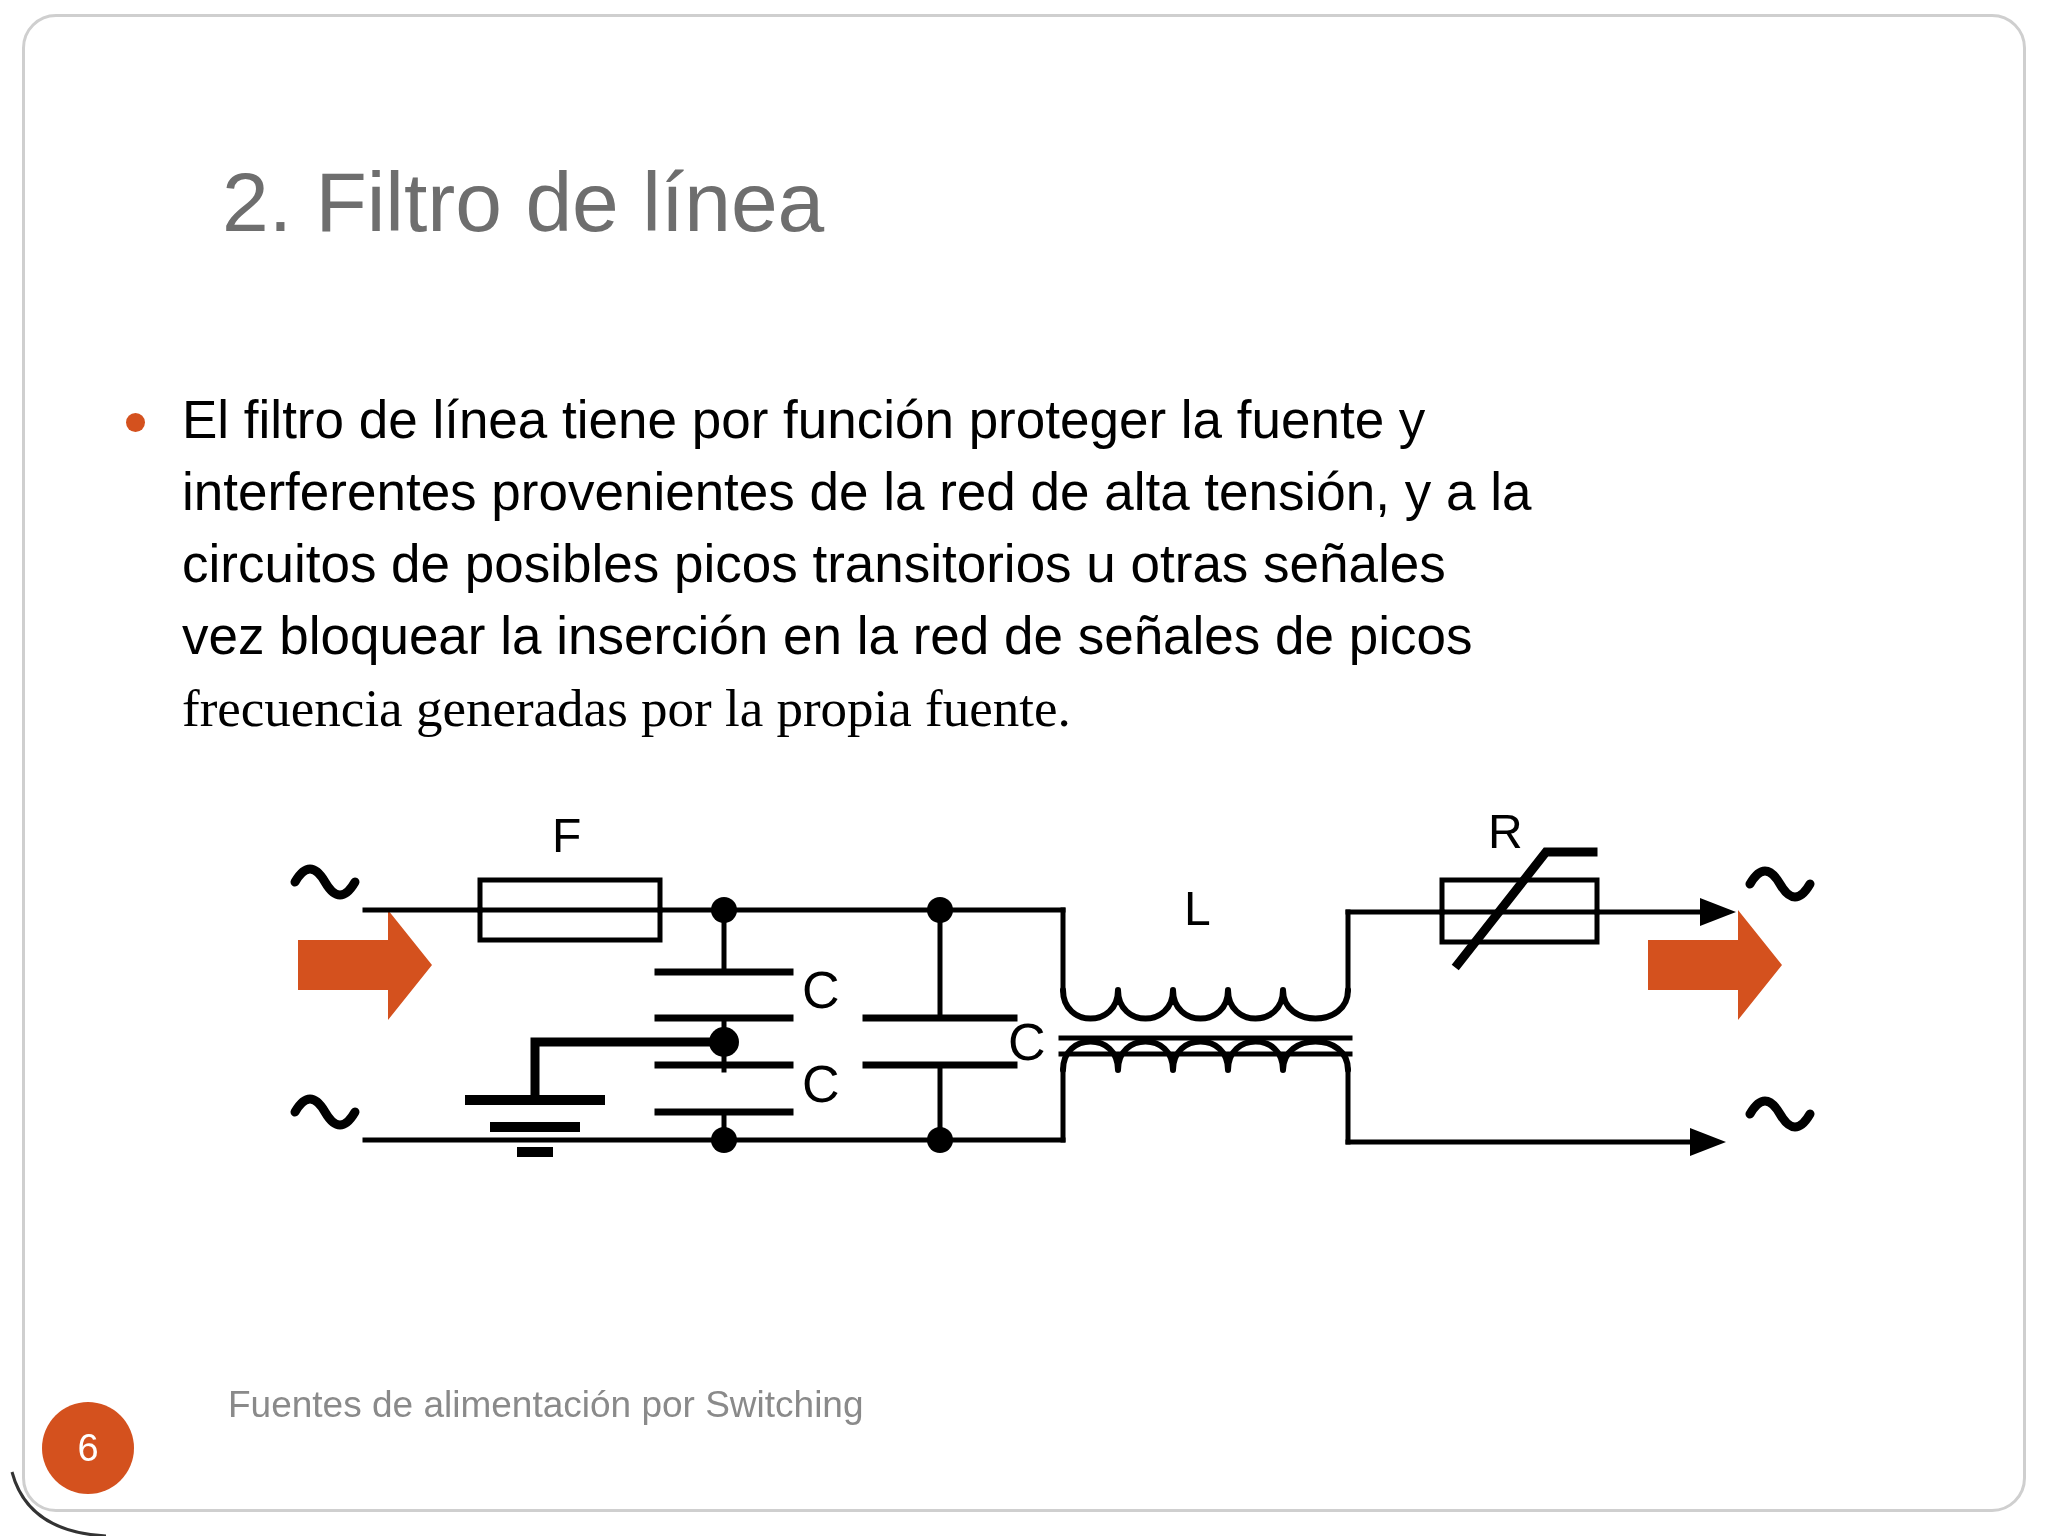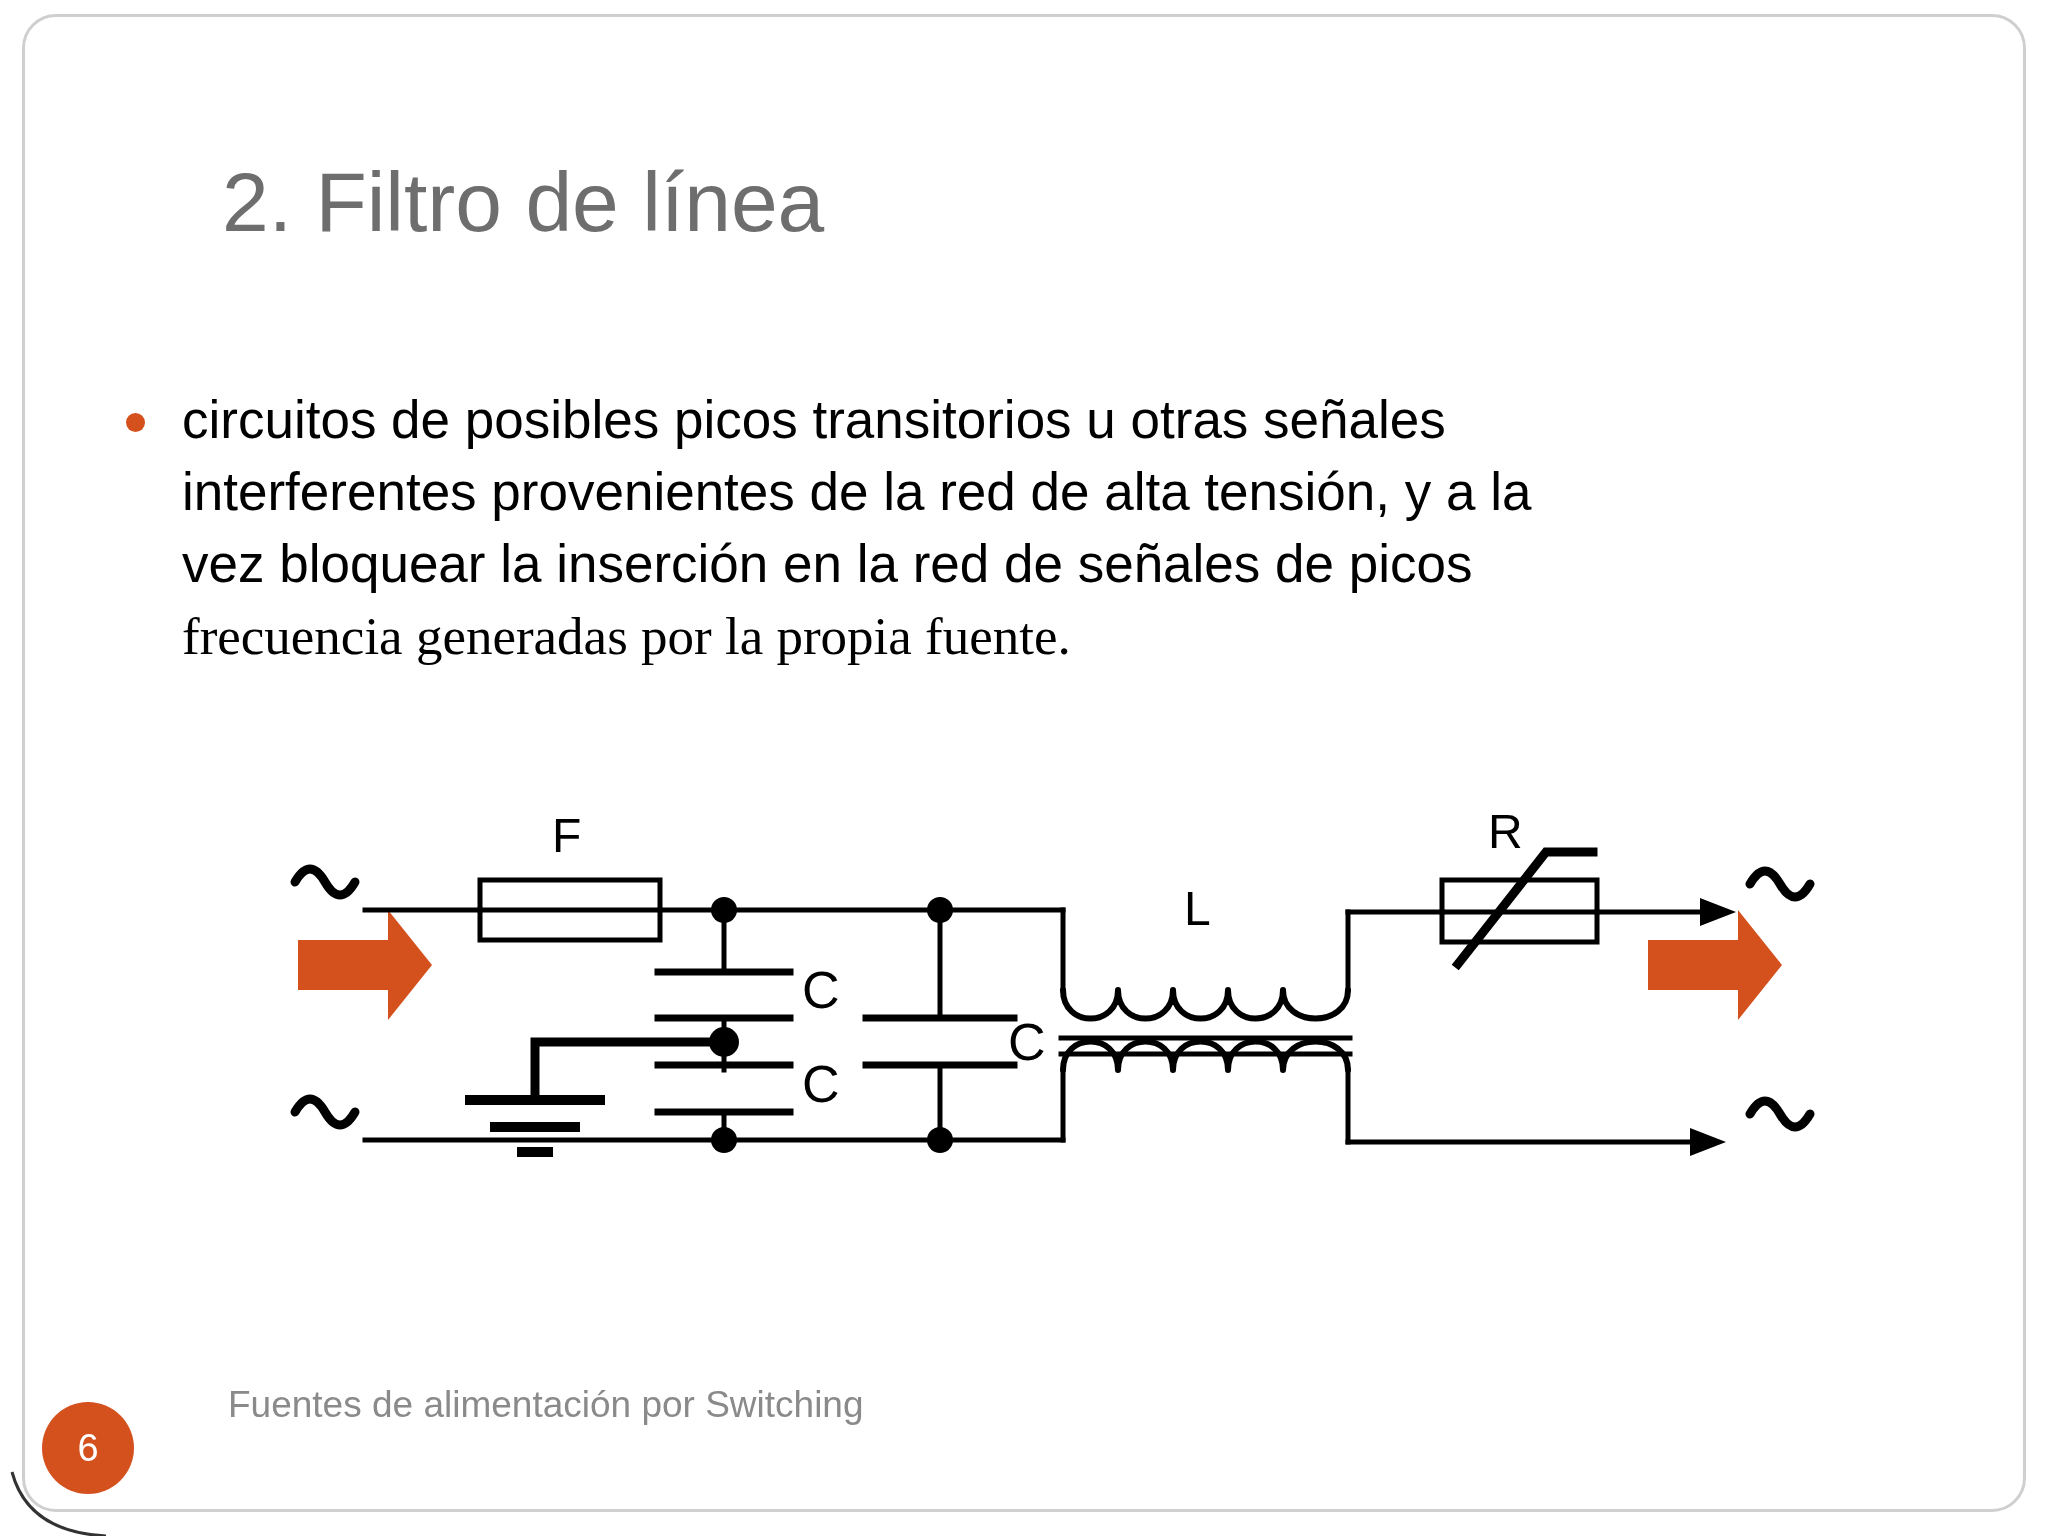--- a/index.html
+++ b/index.html
@@ -113,22 +113,23 @@
 <body>
 
 <div id="slide">
 
   <div id="slide-border"></div>
 
   <div id="title">2. Filtro de línea</div>
 
   <div id="bullet-dot"></div>
   <div id="body-text">
+    <div>El filtro de línea tiene por función proteger la fuente y</div>
+    <div>interferentes provenientes de la red de alta tensión, y a la</div>
     <div>circuitos de posibles picos transitorios u otras señales</div>
-    <div>interferentes provenientes de la red de alta tensión, y a la</div>
     <div>vez bloquear la inserción en la red de señales de picos</div>
     <div class="last-line">frecuencia generadas por la propia fuente.</div>
   </div>
 
   <svg id="circuit" viewBox="0 0 2048 420">
 
     <polygon points="298,200 388,200 388,170 432,225 388,280 388,250 298,250" fill="#d4511e"></polygon>
     <polygon points="1648,200 1738,200 1738,170 1782,225 1738,280 1738,250 1648,250" fill="#d4511e"></polygon>
 
     <g stroke="#000000" stroke-width="5" fill="none" stroke-linecap="square">

